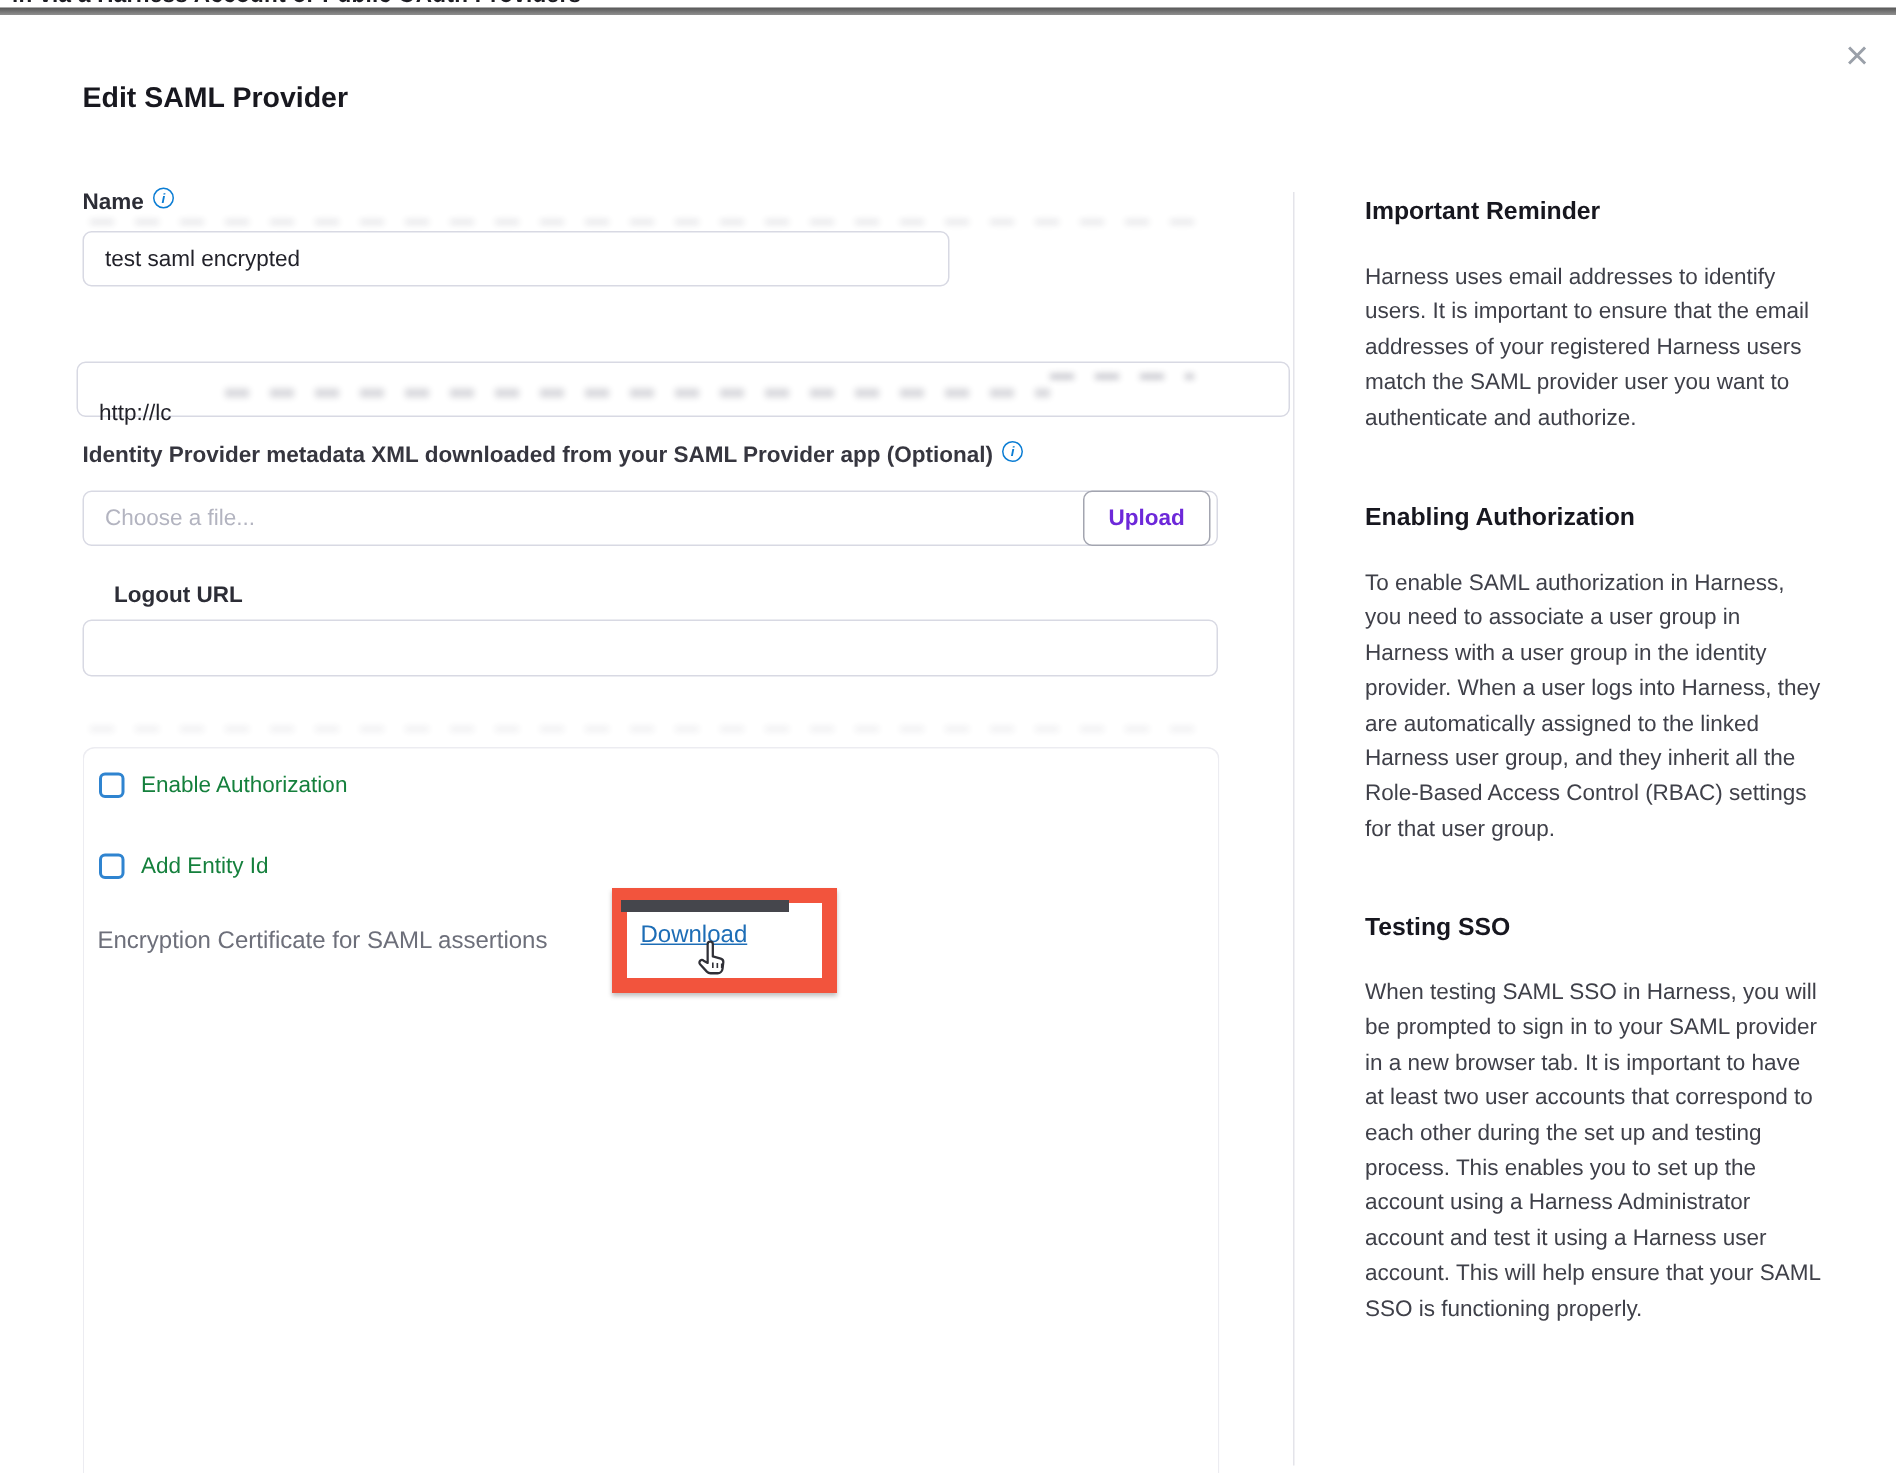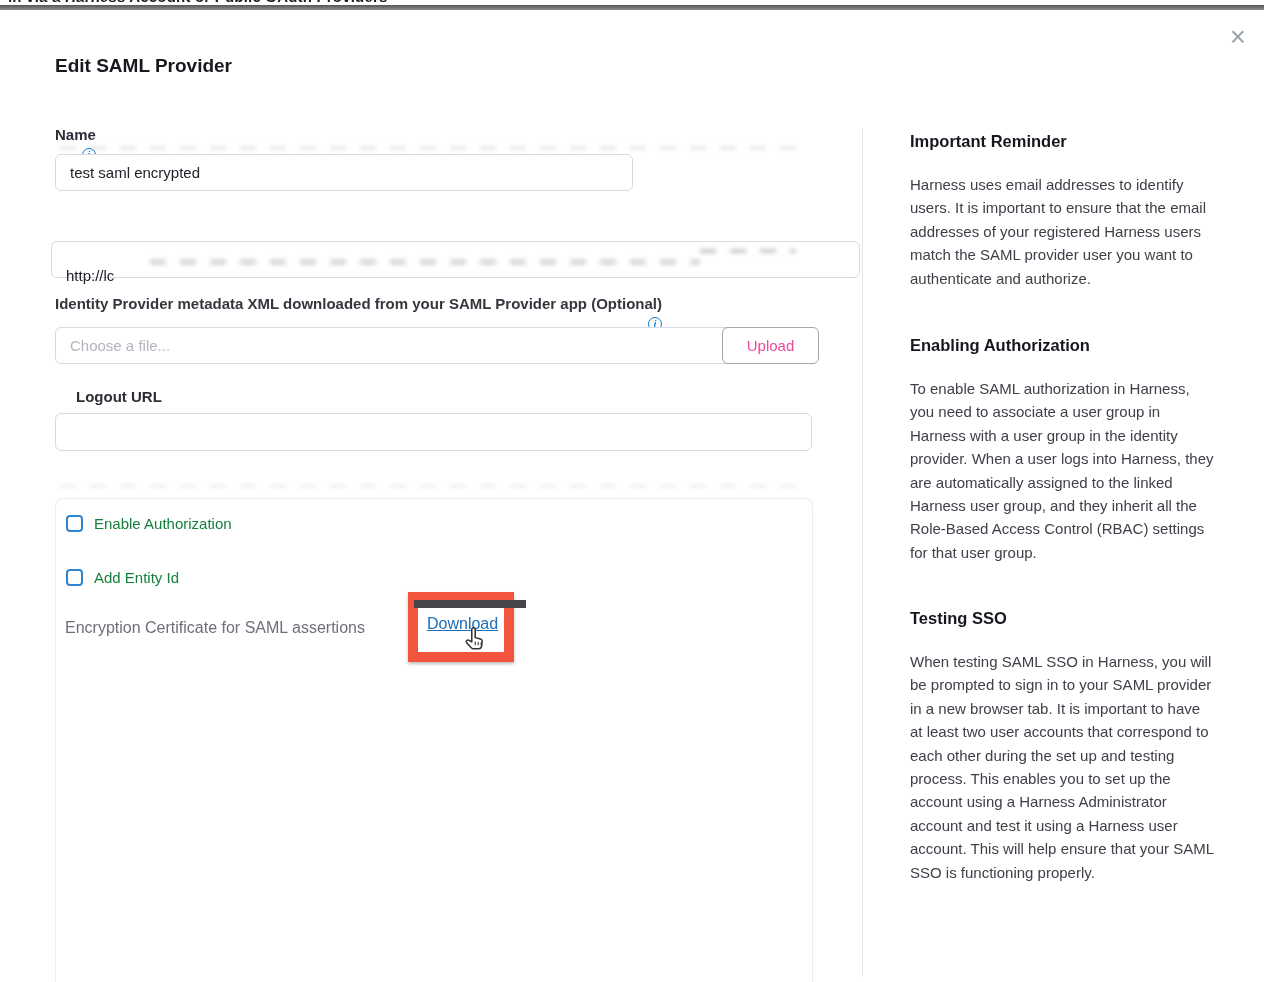--- a/index.html
+++ b/index.html
@@ -17,52 +17,52 @@
   .modal-top-edge { position:absolute; left:0; top:5px; width:100%; height:5px;
     background:linear-gradient(#565656,#8f8f8f); }
 
   
   .close-x { position:absolute; left:1222px; top:22px; width:32px; height:32px;
     font-size:27px; line-height:30px; text-align:center; color:#9aa0a9; cursor:pointer; font-weight:300; }
 
   .title { position:absolute; left:55px; top:55px; font-size:19px; font-weight:700; color:#18181f; }
 
   
-  .lbl { position:absolute; font-size:15px; font-weight:600; color:#2c2d36; display:flex; align-items:flex-end; gap:6px;flex-direction:column; }
+  .lbl { position:absolute; font-size:15px; font-weight:600; color:#2c2d36; display:flex; align-items:flex-start; gap:6px; }
   .lbl.gray { color:#585a70; }
   .lbl.dark { color:#36363f; }
   .info-icon { width:14px; height:14px; border:1.4px solid #0b7dd4; border-radius:50%;
     color:#0b7dd4; font-size:9px; font-weight:700; display:inline-flex; align-items:center; justify-content:center;
     font-style:italic; transform:translateY(-1px); }
 
   .txt-input { position:absolute; height:37px; border:1px solid #d8d9e3; border-radius:6px;
     background:#fff; font-family:"Liberation Sans",sans-serif; font-size:15px; color:#22222a;
     padding:16px 14px; outline:none; }
   .txt-input::placeholder { color:#b3b4c0; }
 
-  .upload-btn { position:absolute; left:722px; top:327px; width:97px; height:37px;
+  .upload-btn { position:absolute; left:722px; top:327px; width:85px; height:37px;
     background:#fff; border:1px solid #a3a5b0; border-radius:6px; font-family:"Liberation Sans",sans-serif;
-    font-size:15px; color:#ec4899; cursor:pointer; }
+    font-size:15px; color:#6d28d9; cursor:pointer;font-weight:bold; }
 
   
   .blur-strip { position:absolute; filter:blur(2px);
     background:repeating-linear-gradient(90deg, rgba(45,45,70,.65) 0 16px, rgba(45,45,70,0) 16px 30px); }
 
   
   .option-box { position:absolute; left:55px; top:498px; width:758px; height:484px;
     border:1px solid #ececf1; border-bottom:none; border-radius:8px 8px 0 0; background:#fff; }
 
   .cb-row { position:absolute; display:flex; align-items:center; gap:11px; cursor:pointer; }
   .cb { width:17px; height:17px; border:2px solid #2f84d0; border-radius:4px; background:#fff; flex:0 0 auto; }
   .cb-label { font-size:15px; font-weight:500; color:#15803d; }
 
   .enc-label { position:absolute; left:65px; top:619px; font-size:16px; color:#6d6f7a; }
 
   
-  .annot-box { position:absolute; left:408px; top:592px; width:106px; height:70px;
+  .annot-box { position:absolute; left:408px; top:592px; width:150px; height:70px;
     border:10px solid #f2543d; background:#fff; box-shadow:0 2px 3px rgba(0,0,0,.25); }
   .annot-shadow { position:absolute; left:-4px; top:-2px; width:112px; height:8px; background:#45464c; }
   .download-link { position:absolute; left:9px; top:13px; font-size:16px; color:#1d6db6;
     text-decoration:underline; cursor:pointer; }
   .cursor-hand { position:absolute; left:44px; top:24px; width:26px; height:28px; }
 
   
   .v-divider { position:absolute; left:862px; top:128px; width:1px; height:849px; background:#e4e4ea; }
   .side { position:absolute; left:910px; width:304px; }
   .side-h { font-size:16.5px; font-weight:700; color:#17171f; }

